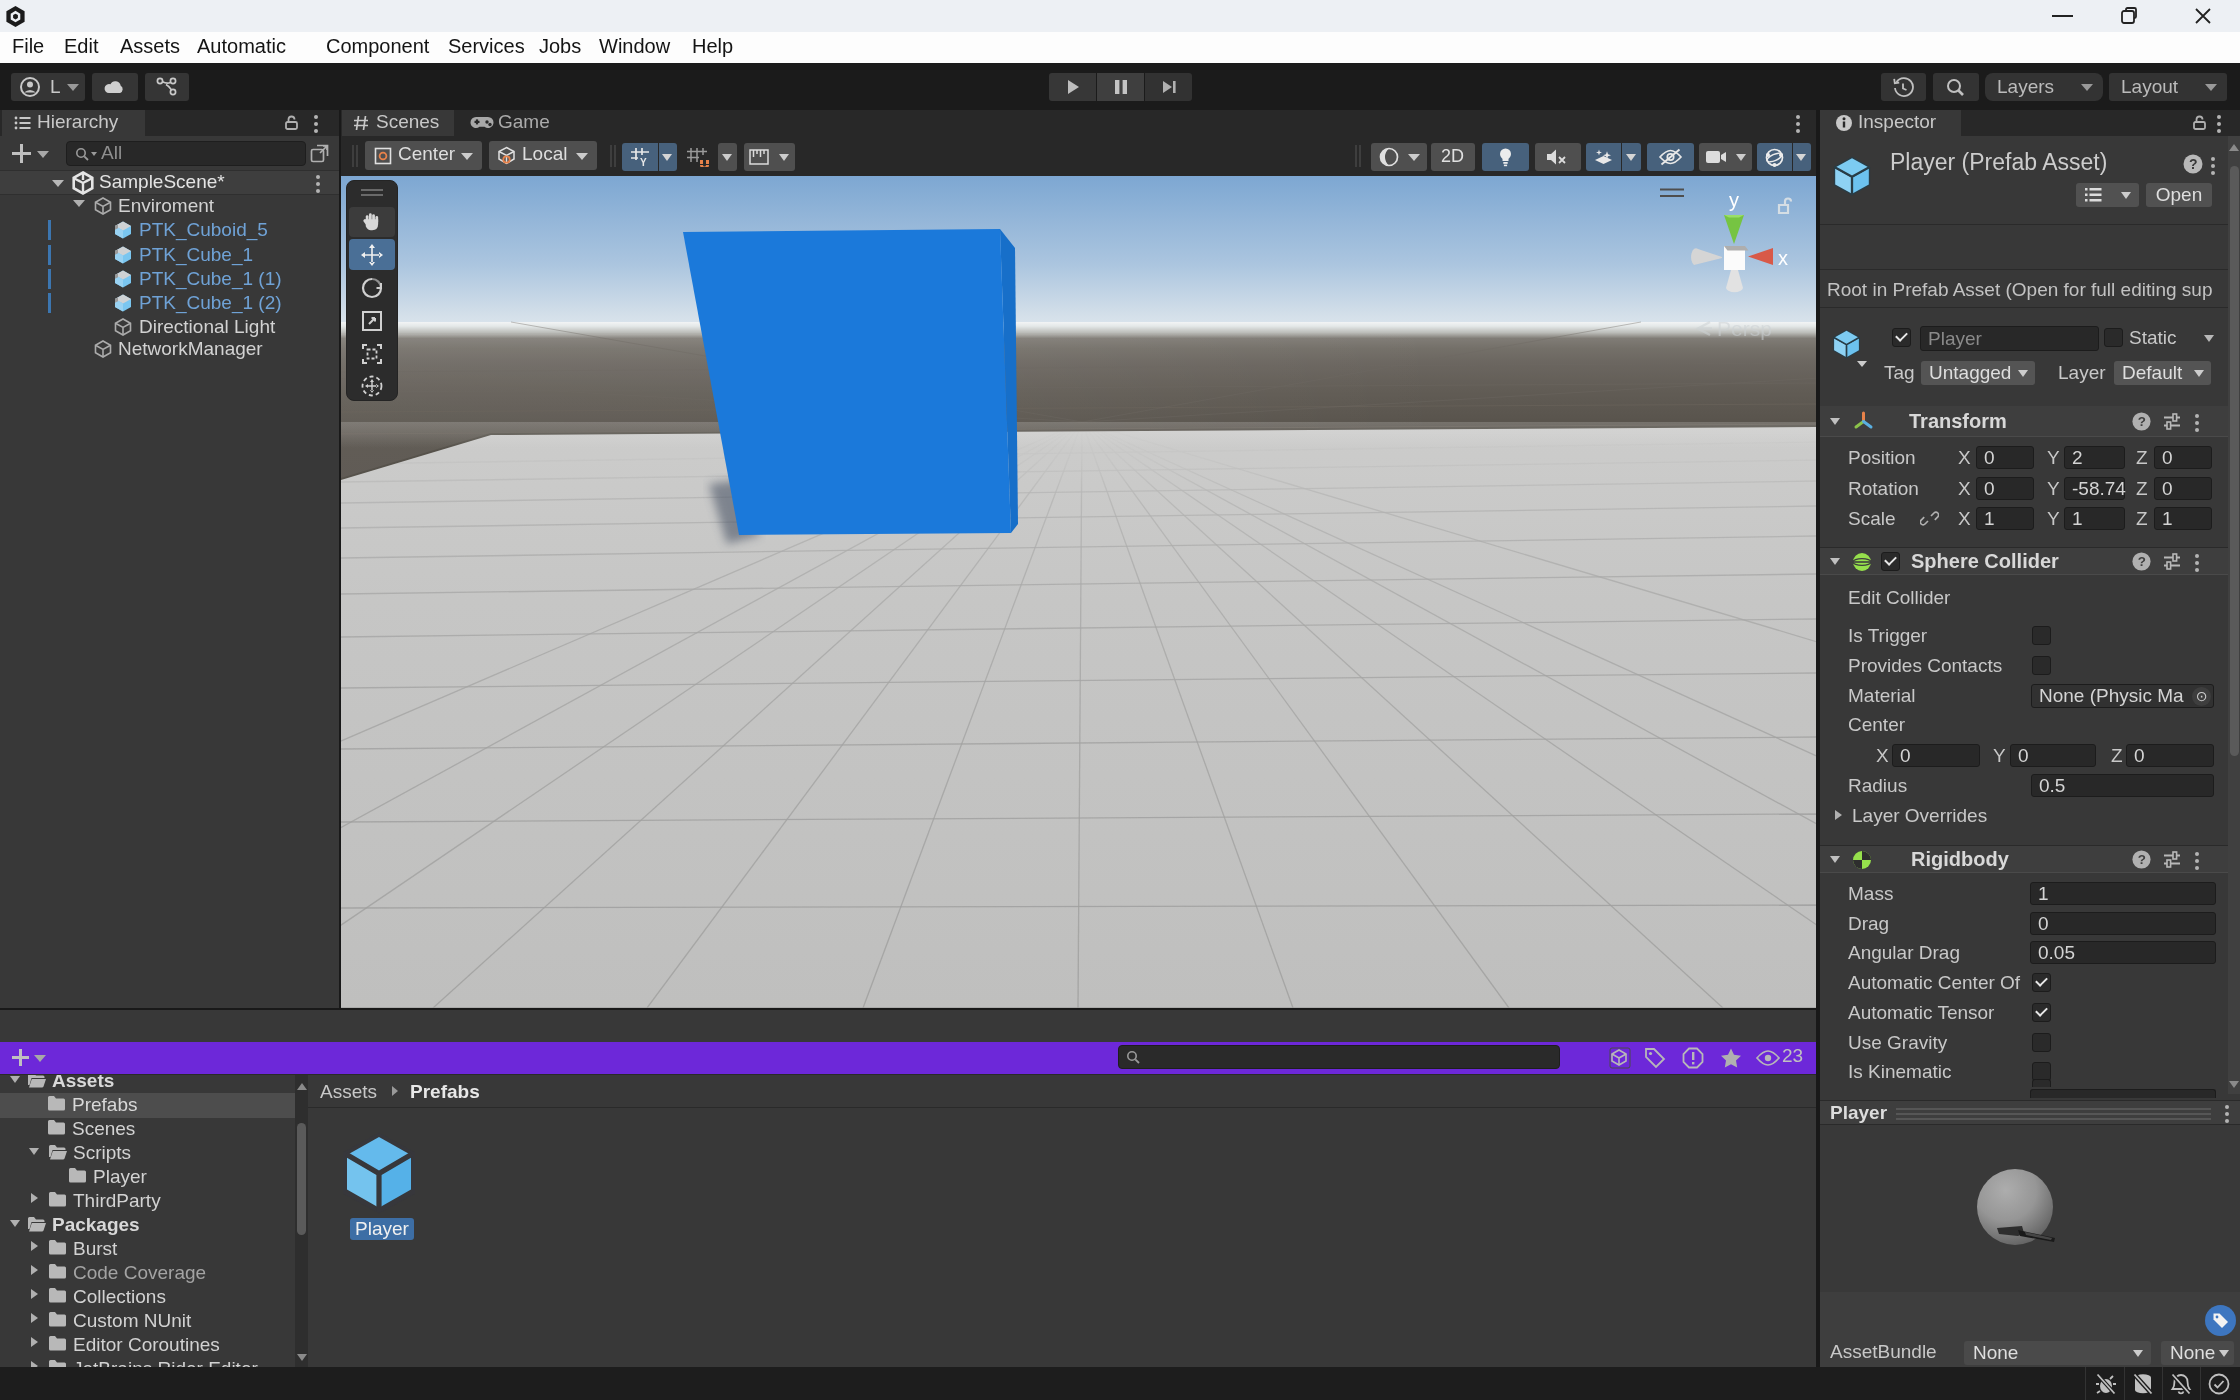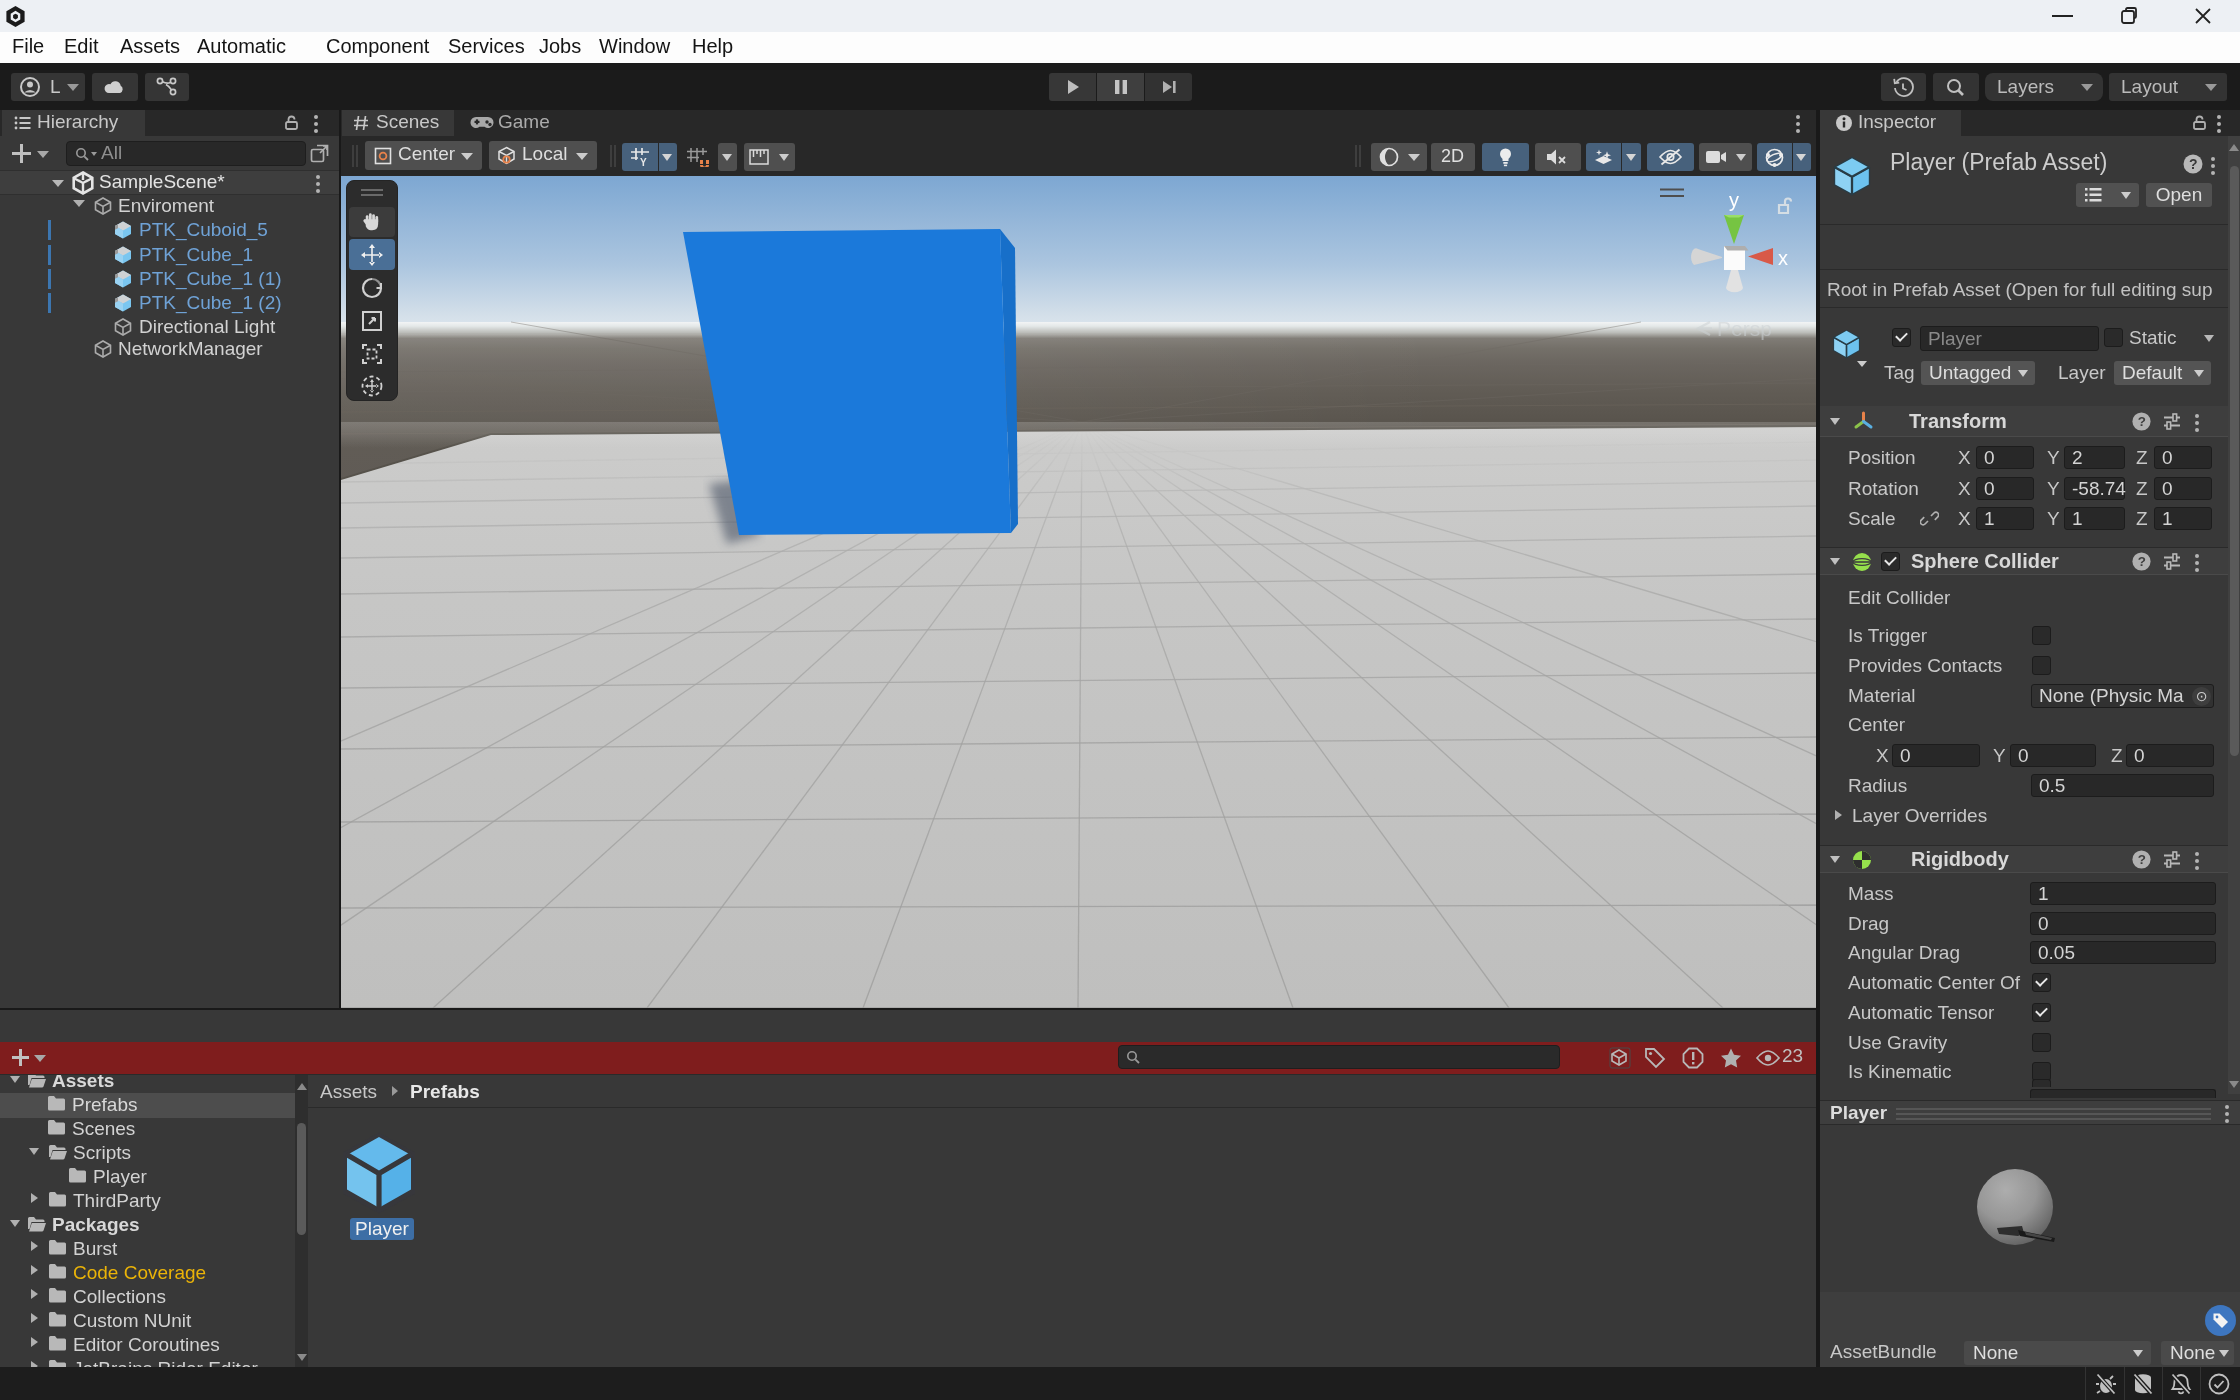--- a/index.html
+++ b/index.html
@@ -806,21 +806,21 @@
     <div class="dn" style="right:8px;top:9px;border-left-width:5px;border-right-width:5px;border-top-color:#ccc"></div>
   </div>
   <div class="drop" style="left:341px;top:1231px;width:73px;height:24px;background:#4a4a4a">
     <div class="txt" style="left:9px;top:0;color:#dedede;line-height:24px">None</div>
     <div class="dn" style="right:5px;top:9px;border-left-width:5px;border-right-width:5px;border-top-color:#ccc"></div>
   </div>
 </div>
 
 <div class="panel" style="left:0;top:1010px;width:1816px;height:357px">
 
-  <div class="abs" style="left:0;top:32px;width:1816px;height:33px;background:#7f1d1d;border-bottom:1px solid #2a2a2a">
+  <div class="abs" style="left:0;top:32px;width:1816px;height:33px;background:#6d28d9;border-bottom:1px solid #2a2a2a">
     <div class="abs" style="left:12px;top:7px;width:17px;height:17px">
       <div class="abs" style="left:7px;top:0;width:3px;height:17px;background:#c0c0c0"></div>
       <div class="abs" style="left:0;top:7px;width:17px;height:3px;background:#c0c0c0"></div>
     </div>
     <div class="dn" style="left:34px;top:13px;border-top-color:#a8a8a8"></div>
     <div class="abs" style="left:1118px;top:3px;width:442px;height:24px;background:#2a2a2a;border:1px solid #1e1e1e;border-radius:4px">
       <svg class="abs" style="left:7px;top:4px" width="15" height="15" viewBox="0 0 15 15">
         <circle cx="6" cy="6" r="4.2" fill="none" stroke="#9a9a9a" stroke-width="1.6"></circle>
         <path d="M9.3 9.3 L13 13" stroke="#9a9a9a" stroke-width="1.8"></path>
       </svg>
@@ -888,21 +888,21 @@
     <div class="txt" style="left:52px;top:139px;font-weight:bold;color:#d8d8d8">Packages</div>
     <div class="dr" style="left:31px;top:166px;border-left-color:#b0b0b0;border-top-width:5.5px;border-bottom-width:5.5px"></div>
     <svg class="abs" style="left:48px;top:164px" width="19" height="17" viewBox="0 0 19 17">
       <path d="M1 2.5 Q1 1 2.5 1 L7 1 L9 3.5 L16.5 3.5 Q18 3.5 18 5 L18 14 Q18 15.5 16.5 15.5 L2.5 15.5 Q1 15.5 1 14 Z" fill="#b8b8b8"></path>
     </svg>
     <div class="txt" style="left:73px;top:163px;color:#d2d2d2">Burst</div>
     <div class="dr" style="left:31px;top:190px;border-left-color:#b0b0b0;border-top-width:5.5px;border-bottom-width:5.5px"></div>
     <svg class="abs" style="left:48px;top:188px" width="19" height="17" viewBox="0 0 19 17">
       <path d="M1 2.5 Q1 1 2.5 1 L7 1 L9 3.5 L16.5 3.5 Q18 3.5 18 5 L18 14 Q18 15.5 16.5 15.5 L2.5 15.5 Q1 15.5 1 14 Z" fill="#b8b8b8"></path>
     </svg>
-    <div class="txt" style="left:73px;top:187px;color:#eab308">Code Coverage</div>
+    <div class="txt" style="left:73px;top:187px;color:#a3a3a3">Code Coverage</div>
     <div class="dr" style="left:31px;top:214px;border-left-color:#b0b0b0;border-top-width:5.5px;border-bottom-width:5.5px"></div>
     <svg class="abs" style="left:48px;top:212px" width="19" height="17" viewBox="0 0 19 17">
       <path d="M1 2.5 Q1 1 2.5 1 L7 1 L9 3.5 L16.5 3.5 Q18 3.5 18 5 L18 14 Q18 15.5 16.5 15.5 L2.5 15.5 Q1 15.5 1 14 Z" fill="#b8b8b8"></path>
     </svg>
     <div class="txt" style="left:73px;top:211px;color:#d2d2d2">Collections</div>
     <div class="dr" style="left:31px;top:238px;border-left-color:#b0b0b0;border-top-width:5.5px;border-bottom-width:5.5px"></div>
     <svg class="abs" style="left:48px;top:236px" width="19" height="17" viewBox="0 0 19 17">
       <path d="M1 2.5 Q1 1 2.5 1 L7 1 L9 3.5 L16.5 3.5 Q18 3.5 18 5 L18 14 Q18 15.5 16.5 15.5 L2.5 15.5 Q1 15.5 1 14 Z" fill="#b8b8b8"></path>
     </svg>
     <div class="txt" style="left:73px;top:235px;color:#d2d2d2">Custom NUnit</div>

